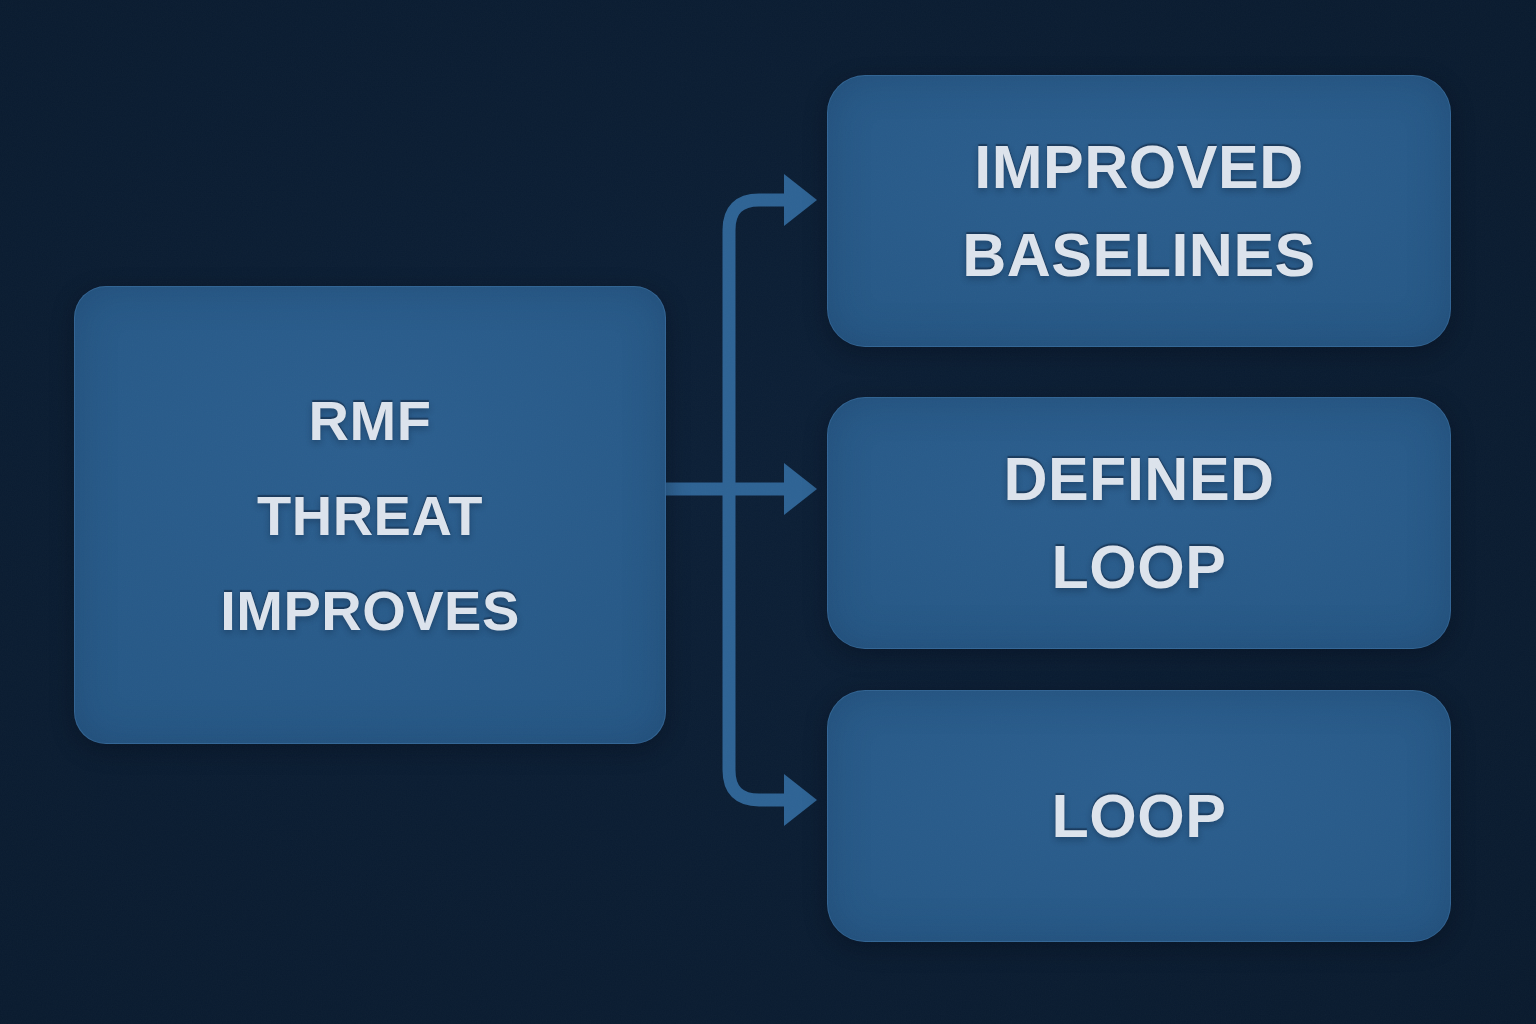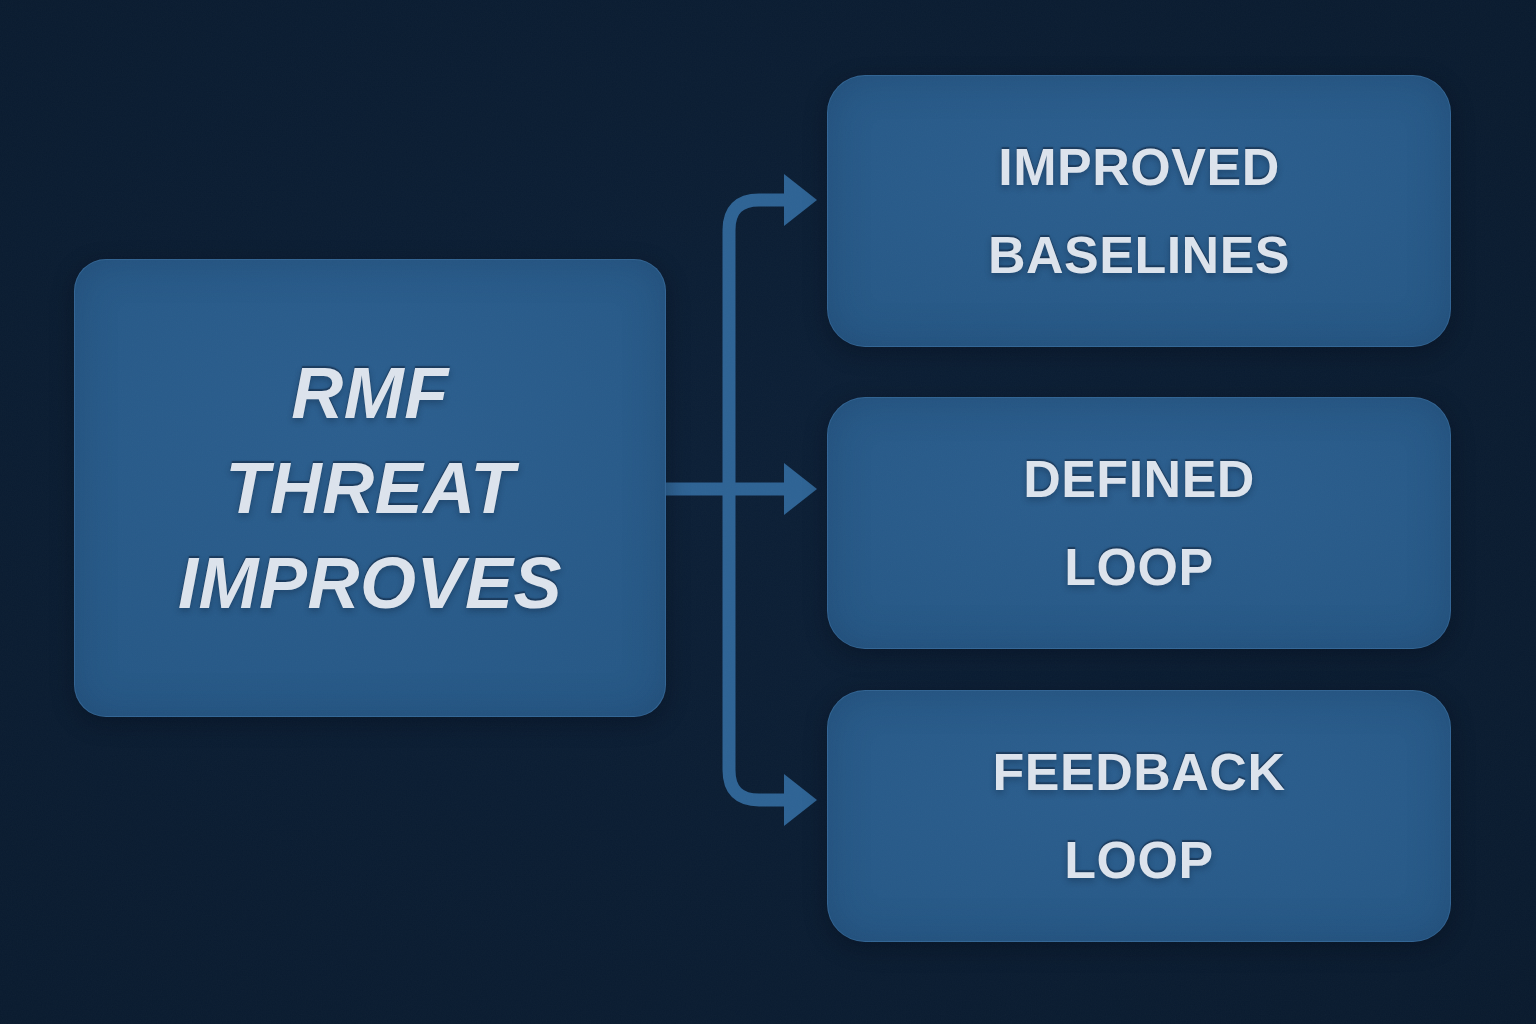--- a/index.html
+++ b/index.html
@@ -39,34 +39,33 @@
     text-align: center;
     background: radial-gradient(130% 130% at 50% 35%, #2b5e8e 0%, #265886 55%, #235180 100%);
     border: 1px solid rgba(110,160,210,0.16);
     box-shadow: 0 6px 22px rgba(3,10,20,0.35), inset 0 0 40px rgba(20,45,75,0.25);
     color: #dce3ec;
     font-weight: 700;
     text-shadow: 0 -2px 1px rgba(8,20,40,0.45), 0 3px 6px rgba(8,20,40,0.30);
   }
   .node-main {
     left: 74px;
-    top: 259px;
+    top: 286px;
     width: 590px;
     height: 456px;
     border-radius: 32px;
-    font-size: 72px;
+    font-size: 56px;
     line-height: 95px;
     letter-spacing: 0.5px;
-    font-style: italic;
   }
   .node-child {
     left: 827px;
     width: 622px;
     border-radius: 38px;
-    font-size: 52px;
+    font-size: 61px;
     line-height: 88px;
     letter-spacing: 0.5px;
   }
   .node-child-1 { top: 75px;  height: 270px; }
   .node-child-2 { top: 397px; height: 250px; }
   .node-child-3 { top: 690px; height: 250px; }
   .label-line { display: block; }
   .grain {
     position: absolute;
     left: 0; top: 0;
@@ -101,21 +100,20 @@
     <span class="label-line">IMPROVED</span>
     <span class="label-line">BASELINES</span>
   </div>
 
   <div class="node node-child node-child-2">
     <span class="label-line">DEFINED</span>
     <span class="label-line">LOOP</span>
   </div>
 
   <div class="node node-child node-child-3">
-    <span class="label-line">FEEDBACK</span>
     <span class="label-line">LOOP</span>
   </div>
 
   <svg class="grain" aria-hidden="true">
     <filter id="grainFilter">
       <feTurbulence type="fractalNoise" baseFrequency="0.8" numOctaves="2" stitchTiles="stitch"></feTurbulence>
       <feColorMatrix type="matrix" values="0 0 0 0 0.75  0 0 0 0 0.82  0 0 0 0 0.92  0 0 0 0.05 0"></feColorMatrix>
     </filter>
     <rect width="100%" height="100%" filter="url(#grainFilter)"></rect>
   </svg>

